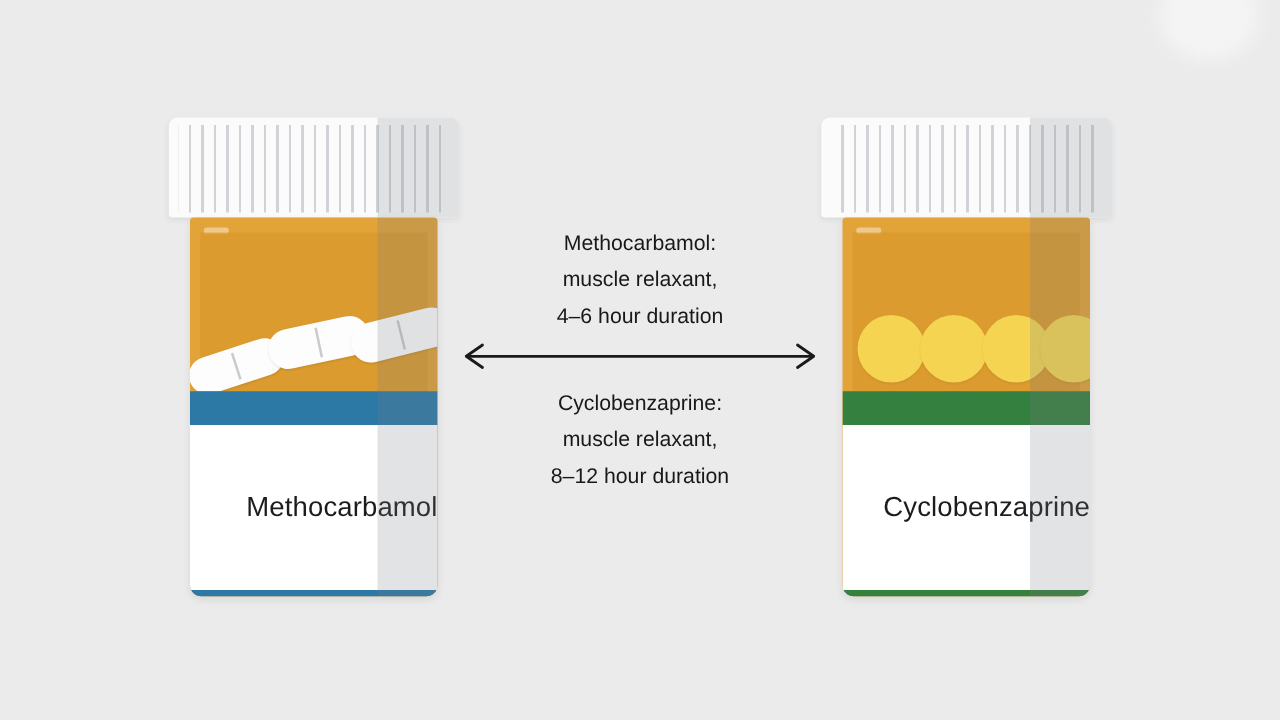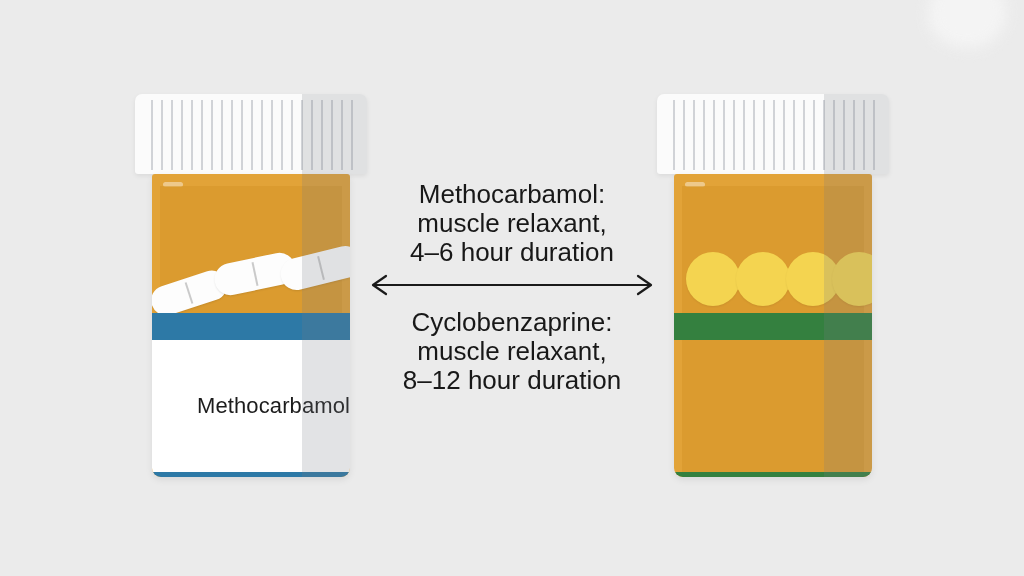--- a/index.html
+++ b/index.html
@@ -160,21 +160,21 @@
 
   
   .center {
     position: absolute;
     left: 360px;
     top: 180px;
     width: 304px;
     text-align: center;
   }
   .blurb {
-    font-size: 26px;
+    font-size: 17px;
     line-height: 29px;
     color: #181818;
     white-space: pre-line;
   }
   .blurb.upper { margin-bottom: 7px; }
   .blurb.lower { margin-top: 12px; }
   .arrow-wrap {
     position: relative;
     height: 22px;
   }
@@ -229,20 +229,23 @@
 
       <div class="pills-top">
         <div class="disc" style="left: 12px; top: 78px; width: 54px; height: 54px; background: rgb(244, 212, 80);"></div>
         <div class="disc" style="left: 62px; top: 78px; width: 54px; height: 54px; background: rgb(244, 212, 80);"></div>
         <div class="disc" style="left: 112px; top: 78px; width: 54px; height: 54px; background: rgb(244, 212, 80);"></div>
         <div class="disc" style="left: 158px; top: 78px; width: 54px; height: 54px; background: rgb(244, 212, 80);"></div>
       </div>
 
       <div class="stripe top" style="background: rgb(52, 128, 63);"></div>
 
+      <div class="label-face">
+        <div class="label-text">Cyclobenzaprine</div>
+      </div>
 
       <div class="stripe bottom" style="background: rgb(52, 128, 63);"></div>
 
       <div class="shade-overlay"></div>
     </div>
   </div>
 
   <div class="center">
     <div class="blurb upper">Methocarbamol:
 muscle relaxant,

